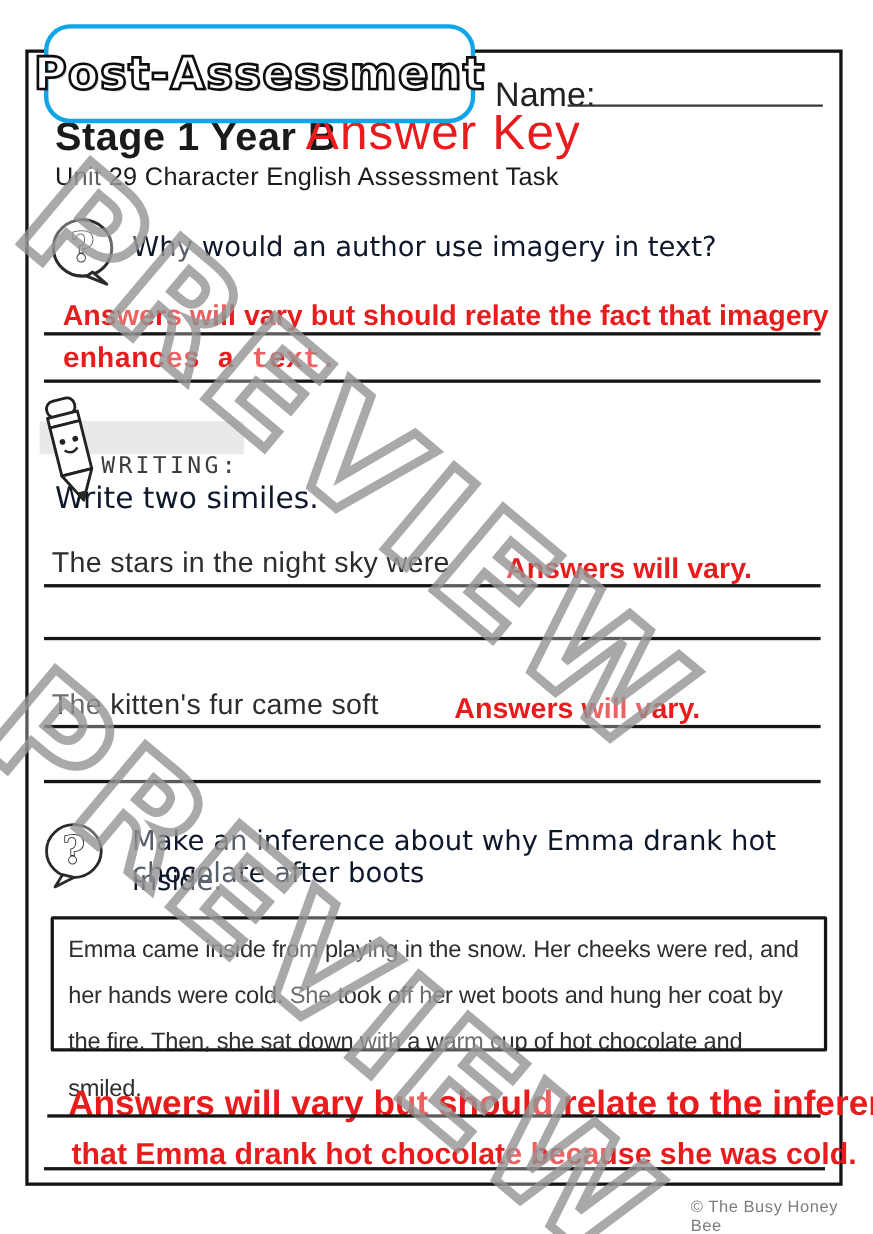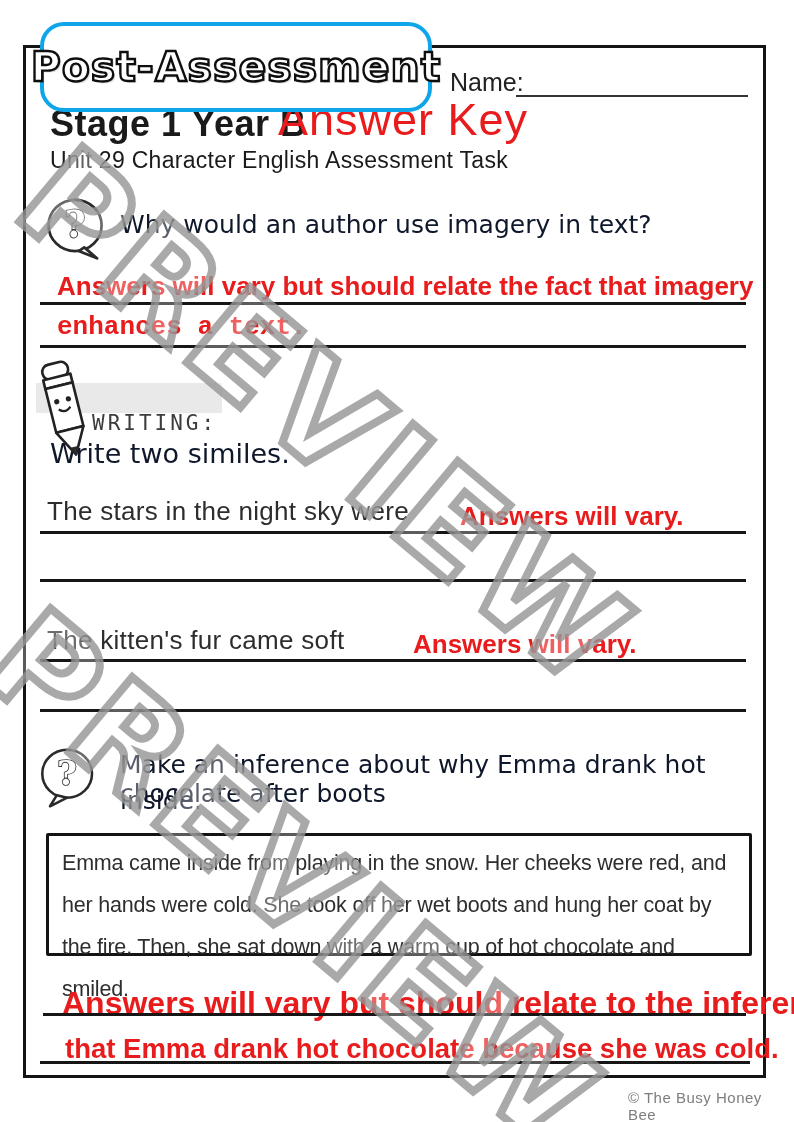--- a/index.html
+++ b/index.html
@@ -21,21 +21,21 @@
   .title-box{
     left:40px;top:22px;width:392px;height:90px;background:#fff;
     border:4px solid #0ea5e9;border-radius:24px;box-sizing:border-box;
     display:flex;align-items:center;justify-content:center;z-index:3;
   }
   .title-text{
     font-family:"DejaVu Sans",sans-serif;font-weight:800;font-size:41px;
     letter-spacing:1px;color:#fff;-webkit-text-stroke:2.4px #0e0e0e;
     text-shadow:2px 2px 0 rgba(0,0,0,0.12);white-space:nowrap;
   }
-  .name-label{left:450px;top:68px;font-size:25px;color:#222;z-index:2;}
+  .name-label{left:450px;top:68px;font-size:31px;color:#222;z-index:2;}
   .name-rule{left:516px;top:95px;width:232px;height:2px;background:#333;z-index:2;}
   .stage{left:50px;top:103px;font-size:36px;font-weight:700;letter-spacing:0.5px;z-index:2;}
   .answer-key{left:278px;top:94px;font-size:45px;font-weight:400;color:var(--answer-red);letter-spacing:1px;z-index:2;}
   .unit{left:50px;top:147px;font-size:23px;font-weight:400;letter-spacing:0.3px;z-index:2;}
   .hand{font-family:"DejaVu Sans",sans-serif;color:#0f172a;}
   .q1-icon{left:44px;top:196px;z-index:2;}
   .q1-text{left:120px;top:210px;font-size:25px;z-index:2;}
   .red-answer{color:var(--answer-red);font-weight:700;font-family:"Liberation Sans",sans-serif;white-space:nowrap;z-index:2;}
   .a1-l1{left:57px;top:271px;font-size:26px;}
   .a1-l2{left:57px;top:312px;font-size:26px;font-family:Liberation Mono, monospace;}

